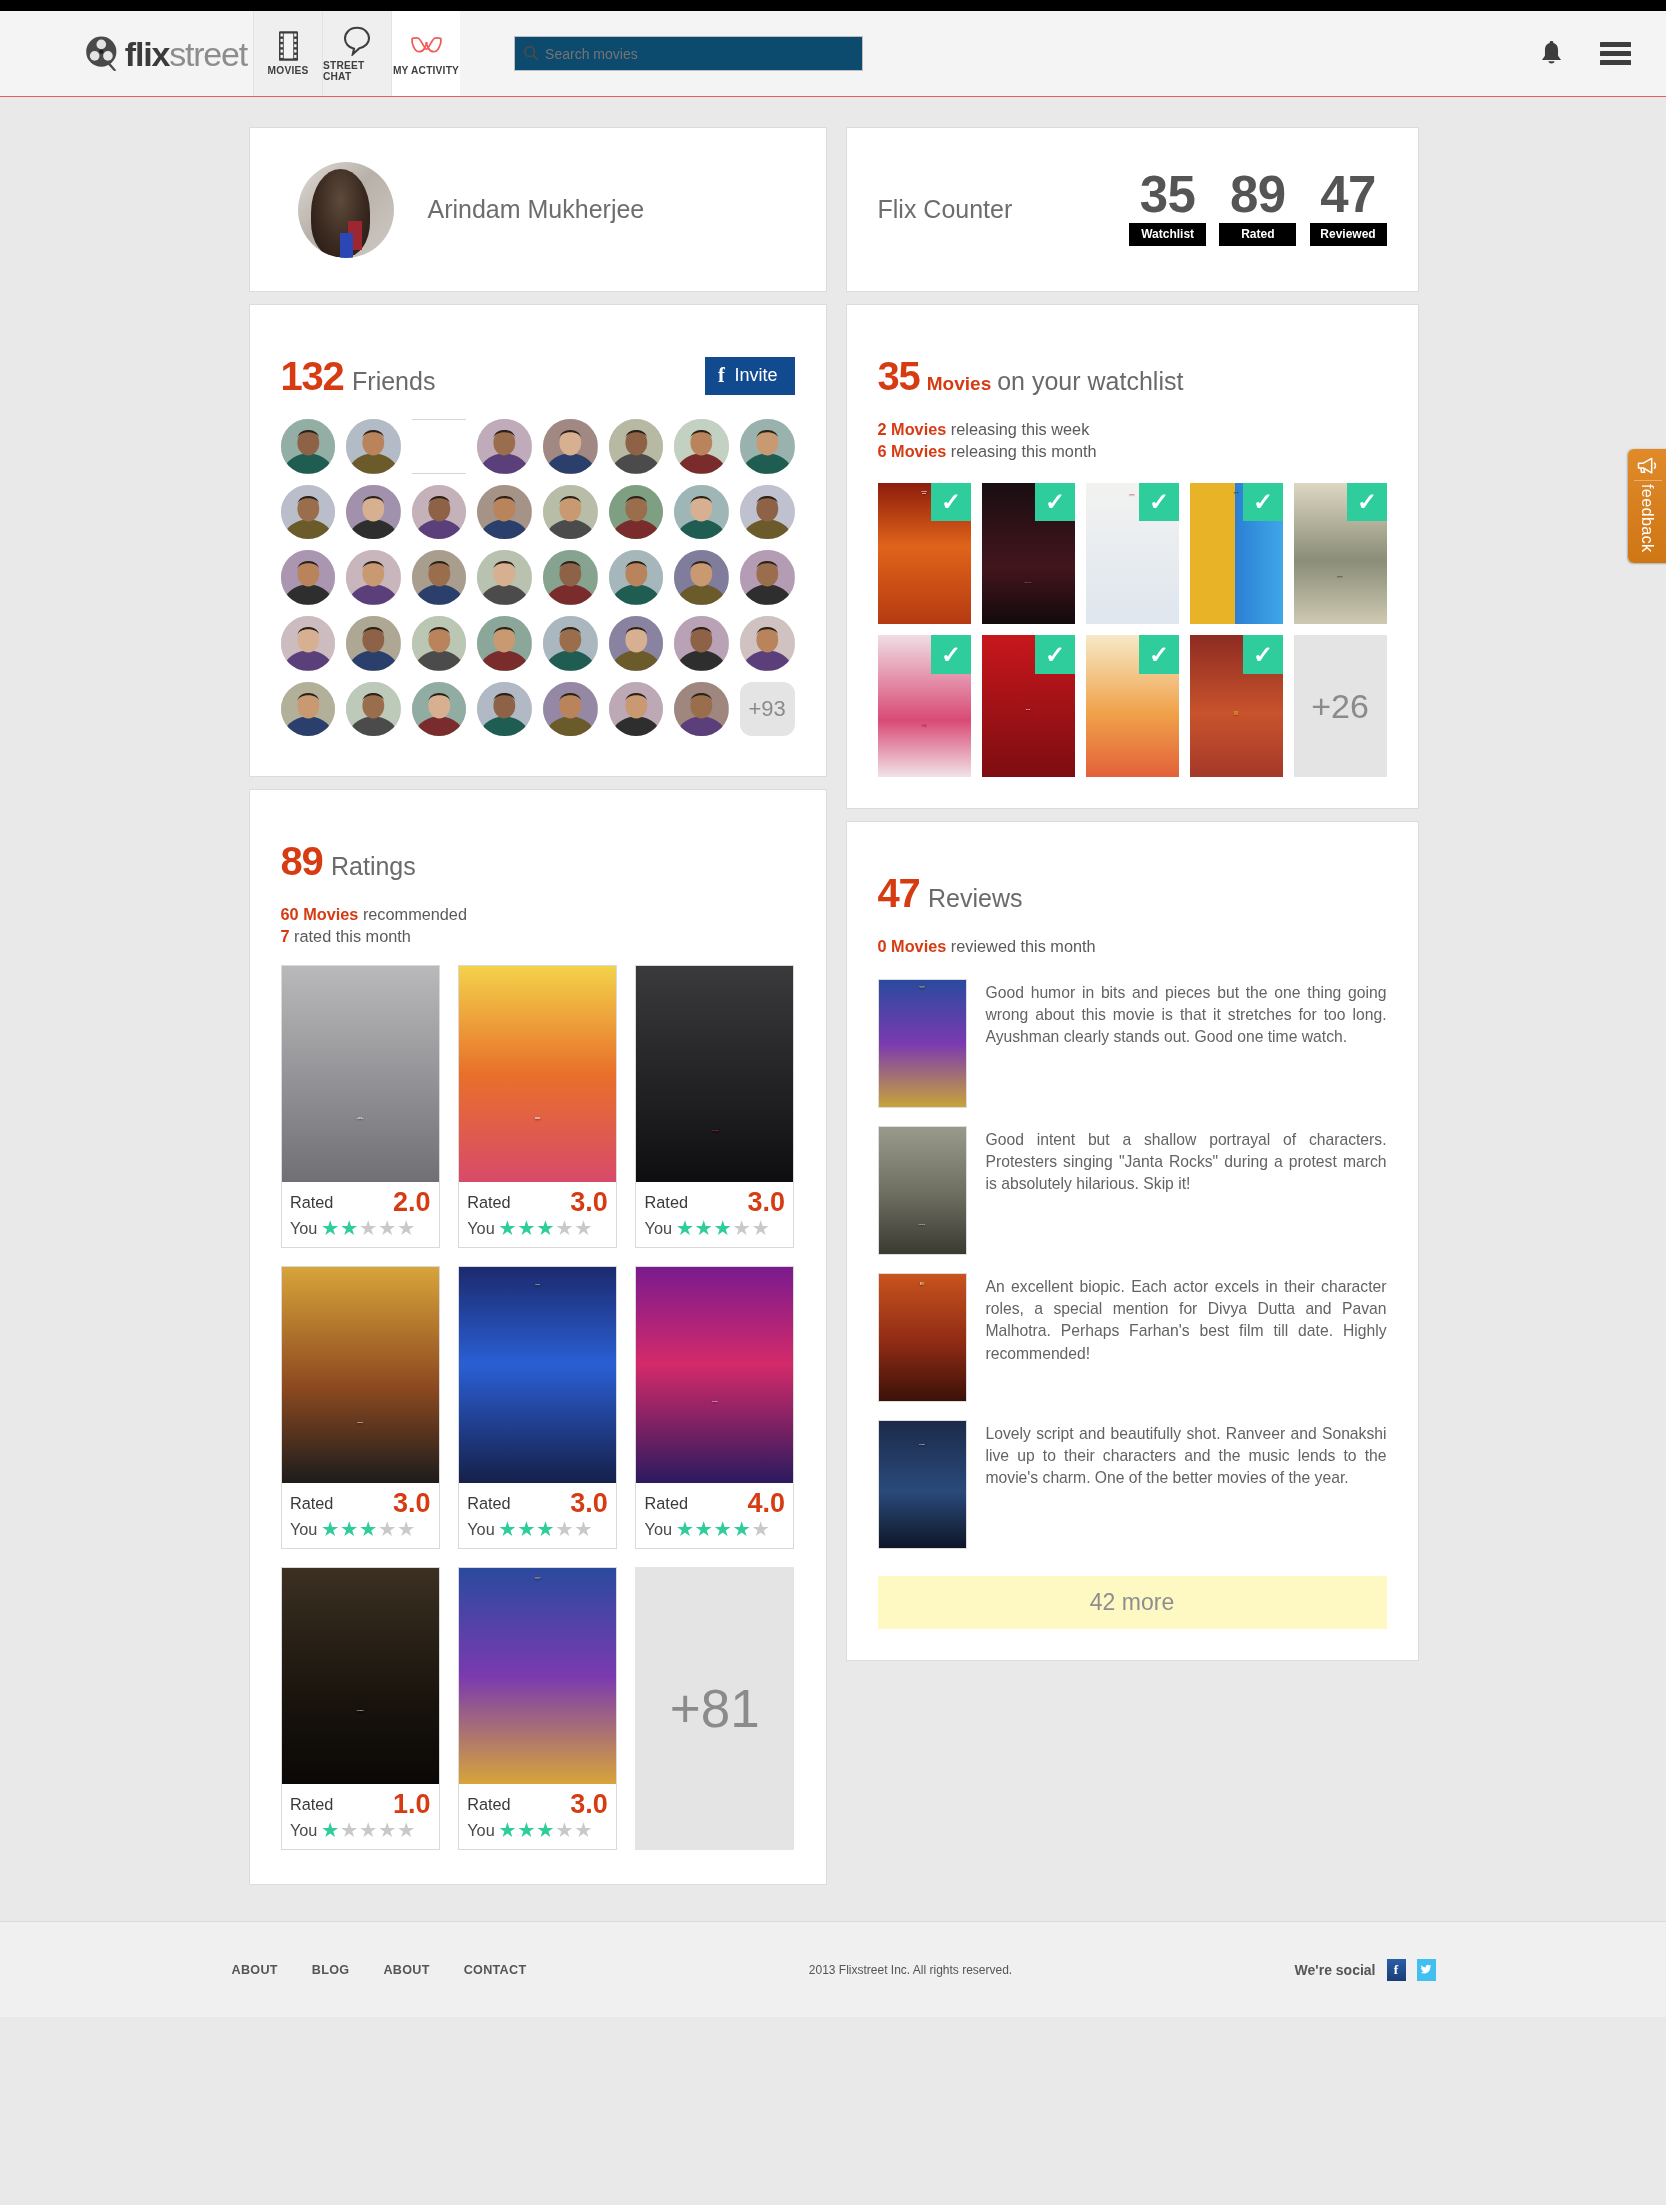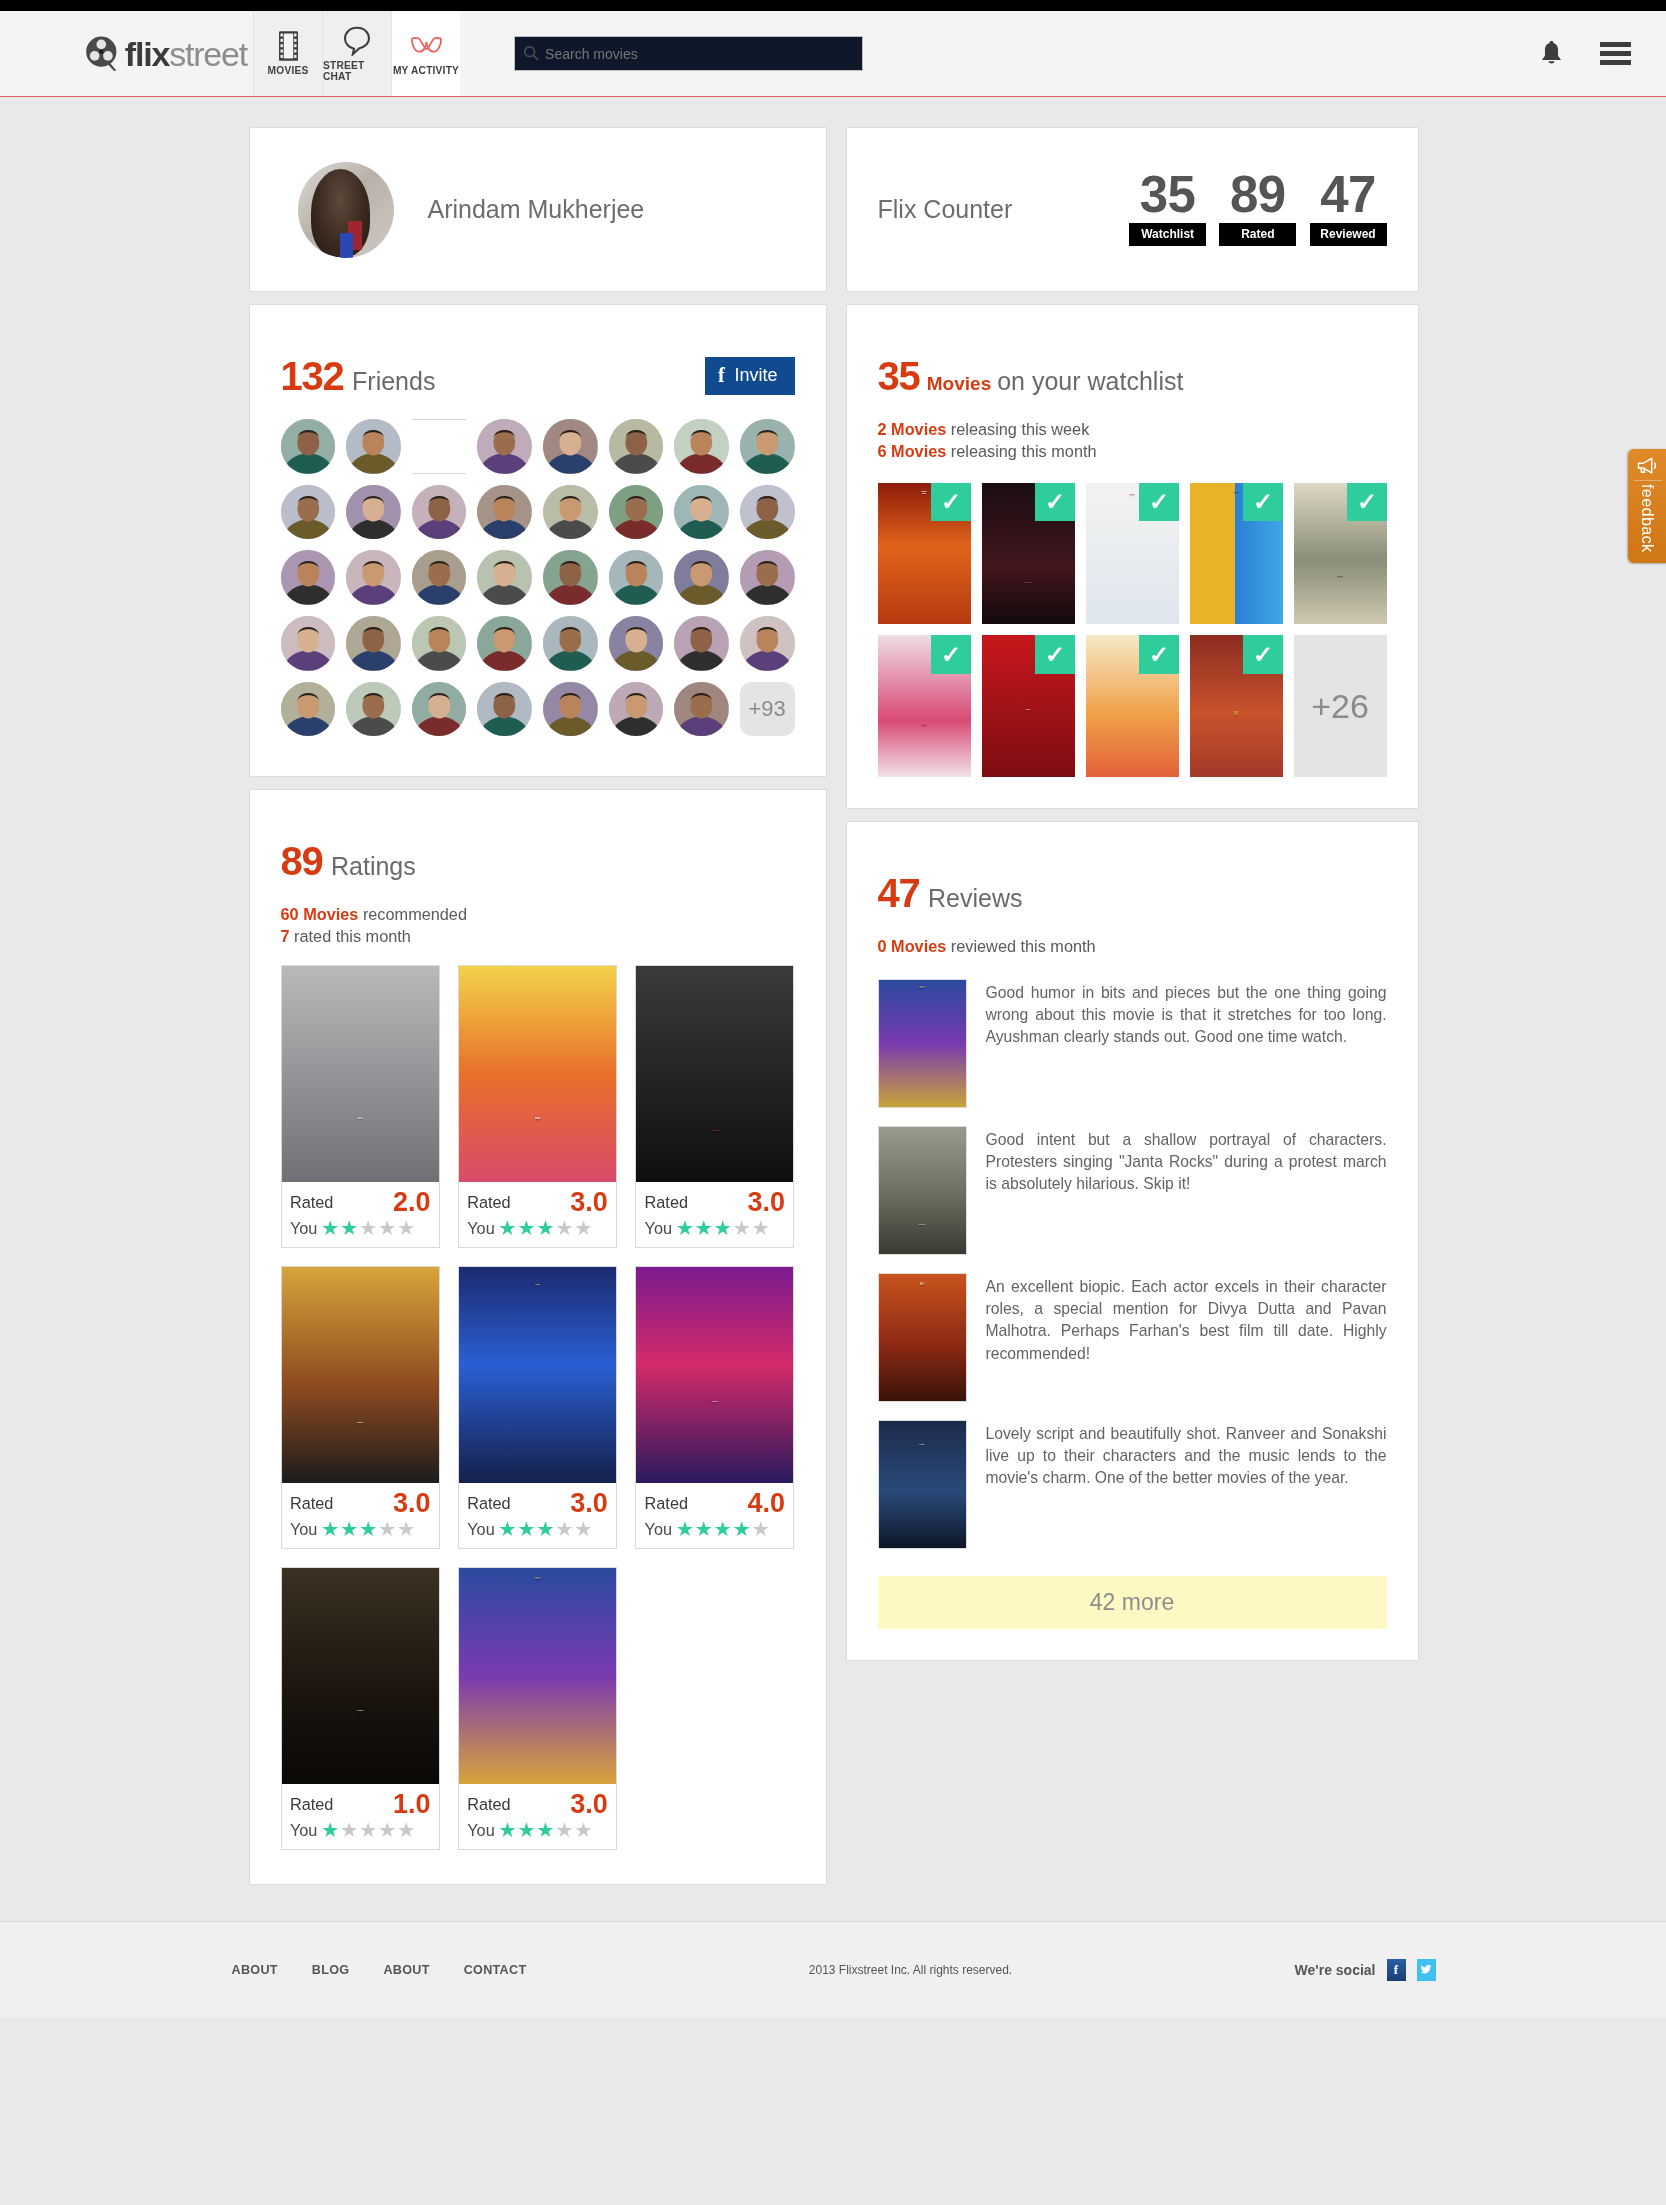--- a/index.html
+++ b/index.html
@@ -35,21 +35,21 @@
     width: 69px; display: flex; flex-direction: column;
     align-items: center; justify-content: center; gap: 3.6px;
     background: #efefef; border-left: 0.6px solid #e3e3e3; cursor: pointer;
   }
   .nav-item.active { background: #fff; }
   .nav-label { font-size: 10.2px; font-weight: bold; color: #3f3f3f; letter-spacing: 0.2px; }
   .nav-icon { height: 31px; display: flex; align-items: center; justify-content: center; }
 
   .search-wrap { flex: 1; display: flex; align-items: center; padding-left: 54px; }
   .search-box {
-    width: 349px; height: 35px; background: #0f172a;
+    width: 349px; height: 35px; background: #0c4a6e;
     border: 1.2px solid #bfbfbf; display: flex; align-items: center; padding: 0 8.4px; gap: 6px;
   }
   .search-box input {
     border: none; outline: none; flex: 1; font-size: 14px;
     color: #9a9a9a; font-family: "Liberation Sans", sans-serif; background: transparent;
   }
   .header-right { display: flex; align-items: center; gap: 36px; padding-right: 36px; }
   .bell { width: 25px; height: 28px; position: relative; cursor: pointer; }
   .hamburger { width: 31px; cursor: pointer; }
   .hamburger span { display: block; height: 4.2px; background: #3d3d3d; margin-bottom: 4.8px; border-radius: 0.6px; }
@@ -743,20 +743,21 @@
         <span class="stars">
                     <span class="star-on">★</span>
                     <span class="star-on">★</span>
                     <span class="star-on">★</span>
                     <span class="star-off">★</span>
                     <span class="star-off">★</span>
                   </span>
       </div>
     </div>
             </div>
+            <div class="rt-more">+81</div>
           </div>
       </div>
     </div>
 
     <div class="col-right">
 
       <div class="card flix">
         <div class="flix-title">Flix Counter</div>
         <div class="counters" id="counters">
             <div class="counter">

